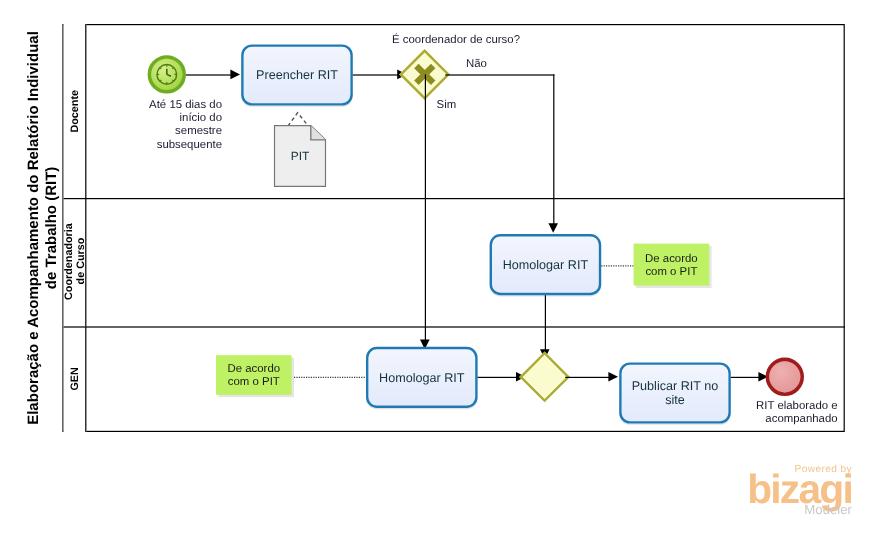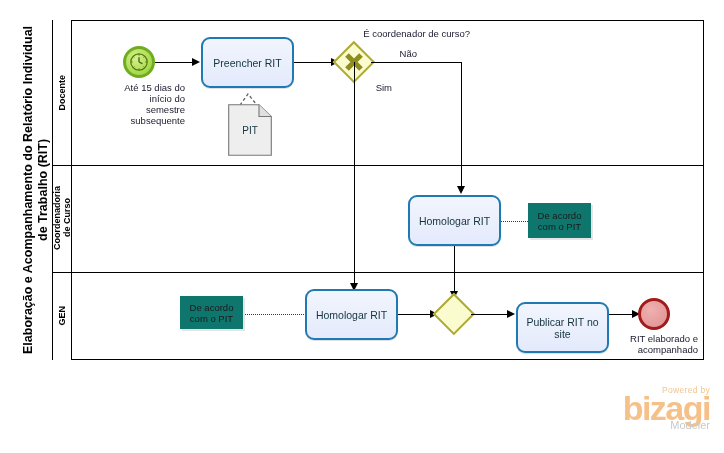--- a/index.html
+++ b/index.html
@@ -51,29 +51,29 @@
         background:#fbfbd0;border:2px solid #adaa34;box-sizing:border-box;}
   .gw .xmark{position:absolute;left:50%;top:50%;transform:translate(-50%,-50%);}
 
   
   .doc{position:absolute;}
   .doc .lbl{position:absolute;left:0;top:0;width:100%;height:100%;
         display:flex;align-items:center;justify-content:center;
         font-size:10px;color:#14333f;}
 
   
-  .anno{position:absolute;background:#0f766e;border:none;
+  .anno{position:absolute;background:#bef264;border:none;
         box-sizing:border-box;display:flex;align-items:center;justify-content:center;
         text-align:center;font-size:9.5px;color:#1a1a1a;line-height:11px;
         box-shadow:2px 2px 0 rgba(0,0,0,.10);}
 
   
   .txt{position:absolute;font-size:9.5px;color:#1a1a2e;line-height:11px;
         text-align:right;white-space:pre-line;}
-  .txt-l{text-align:right;}
+  .txt-l{text-align:center;}
 
   
   .ln{position:absolute;background:#000;}
   .ln-h{height:1.4px;}
   .ln-v{width:1.4px;}
   .dot-h{position:absolute;height:0;border-top:1.6px dotted #3a3a3a;}
   .arrow{position:absolute;width:0;height:0;}
   .ar-r{border-top:4.5px solid transparent;border-bottom:4.5px solid transparent;
         border-left:8px solid #000;}
   .ar-d{border-left:4.5px solid transparent;border-right:4.5px solid transparent;

